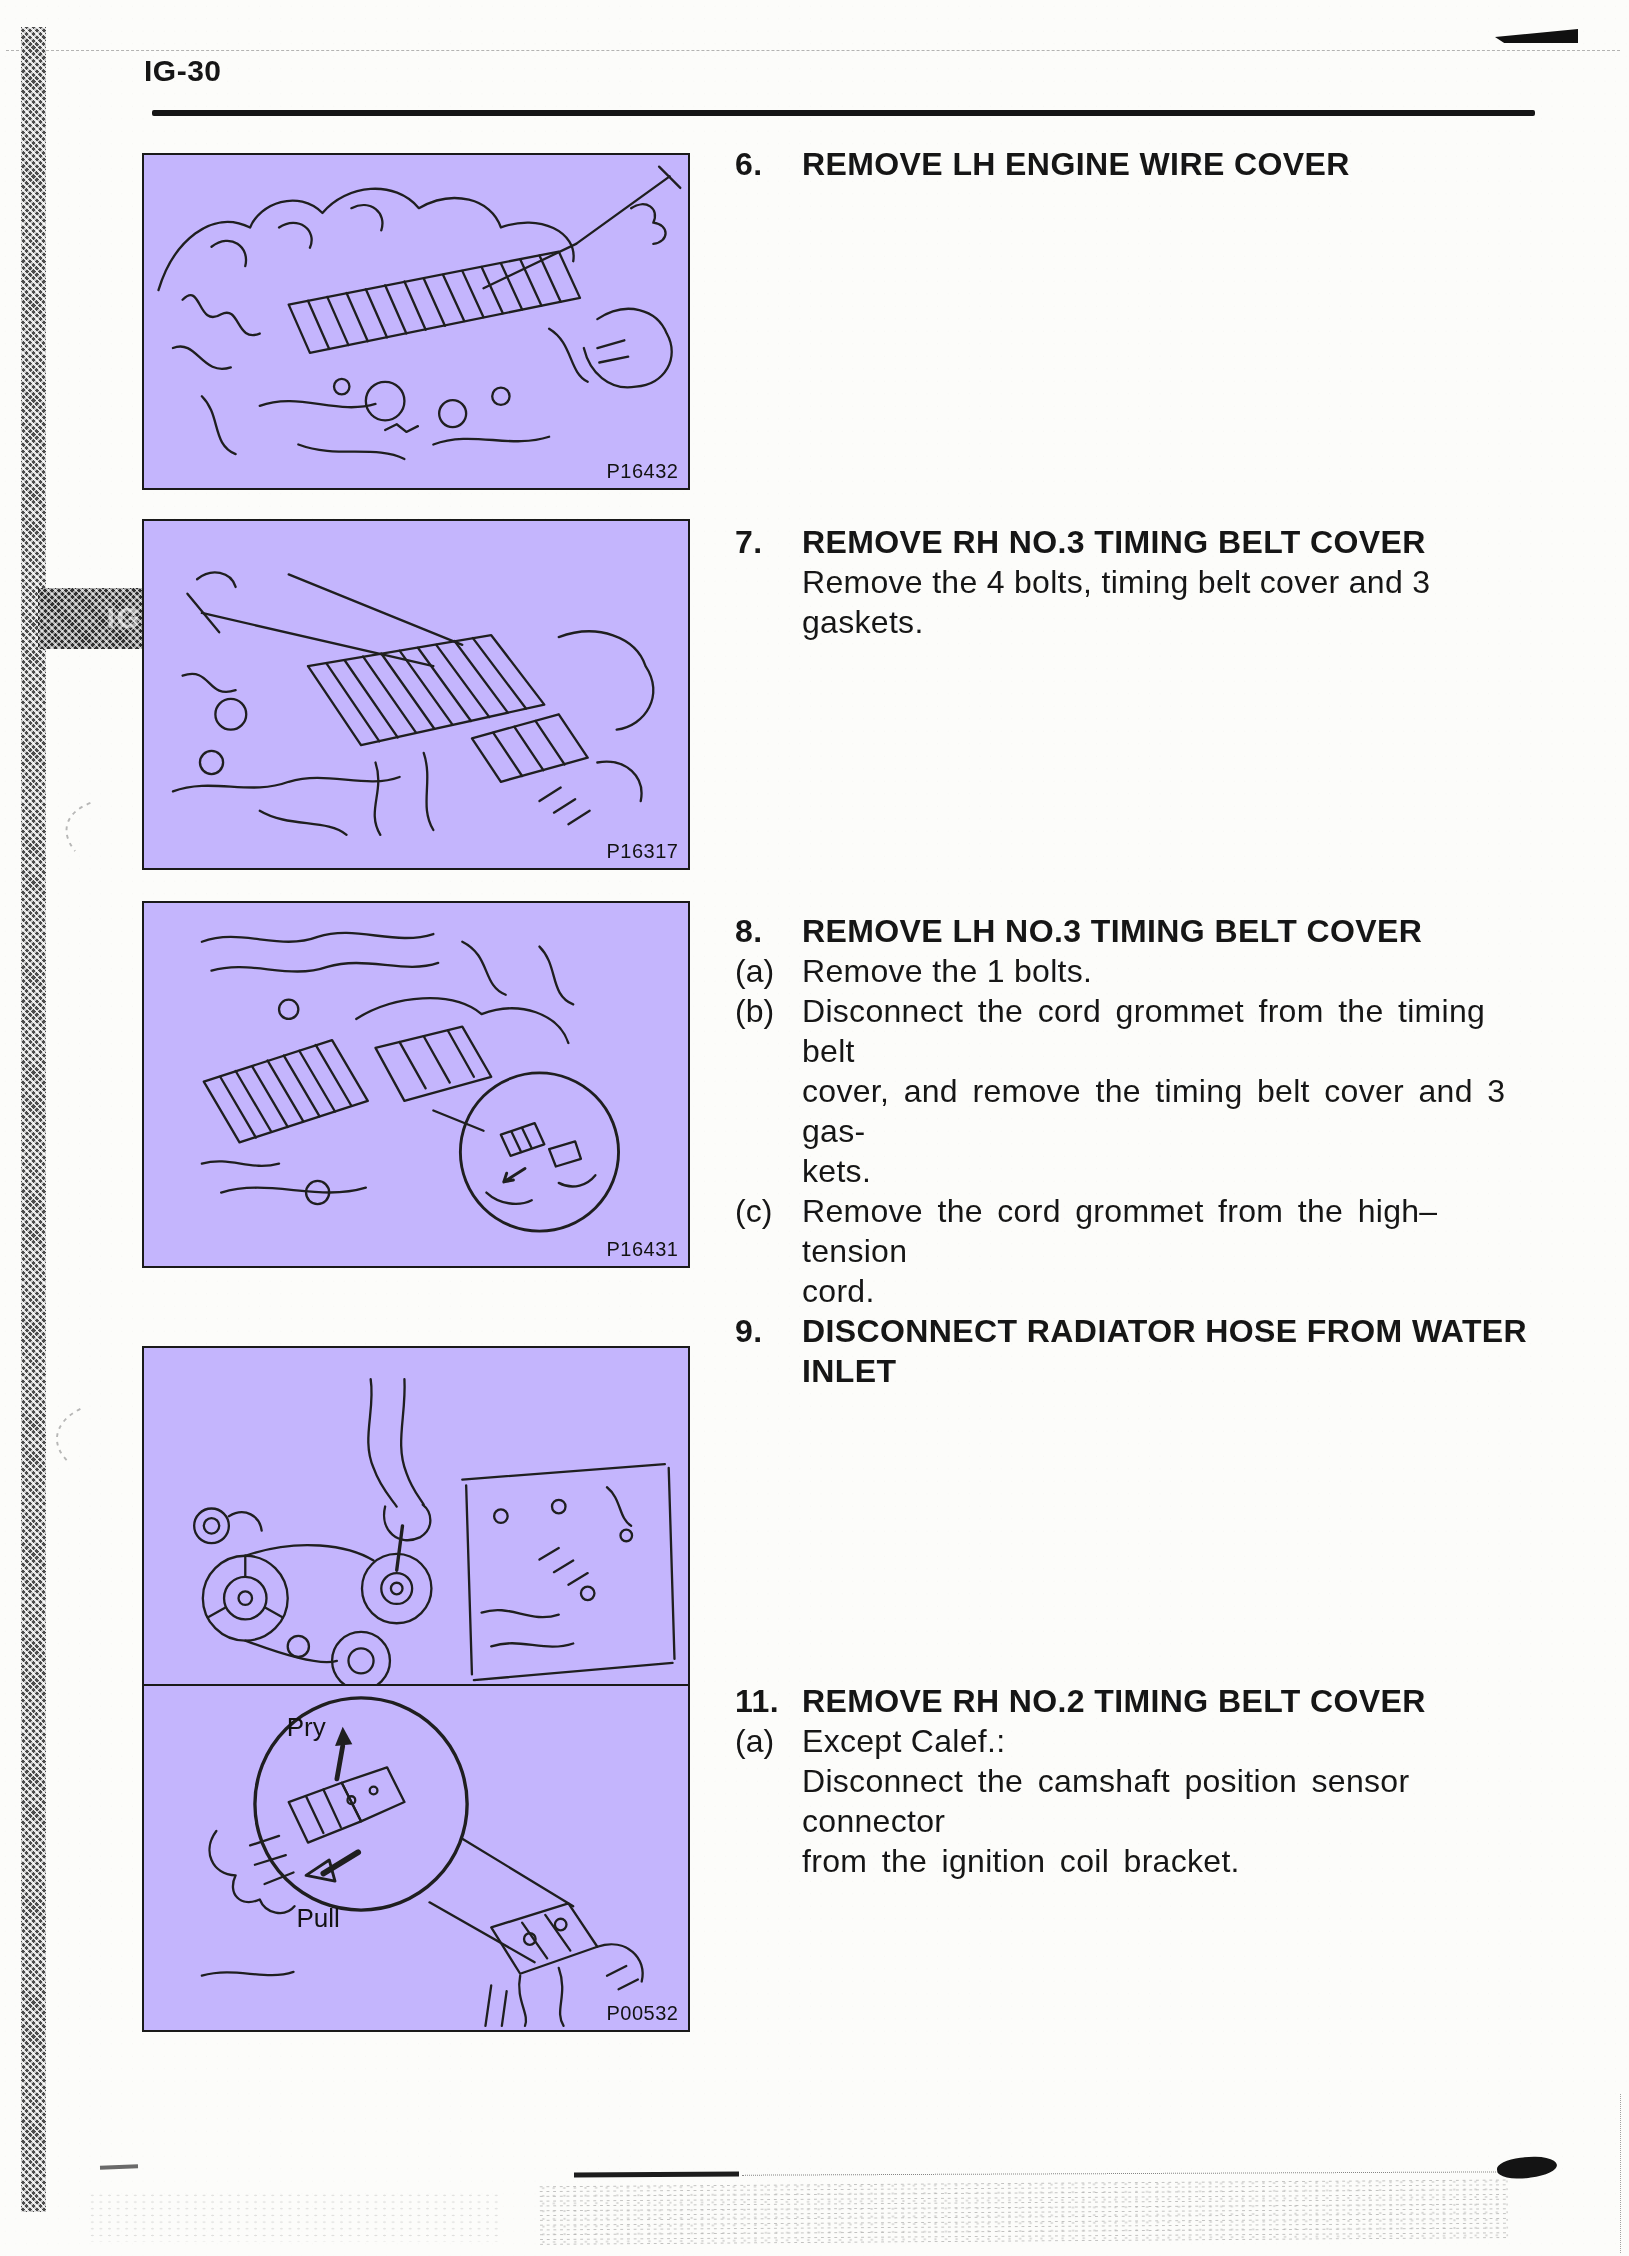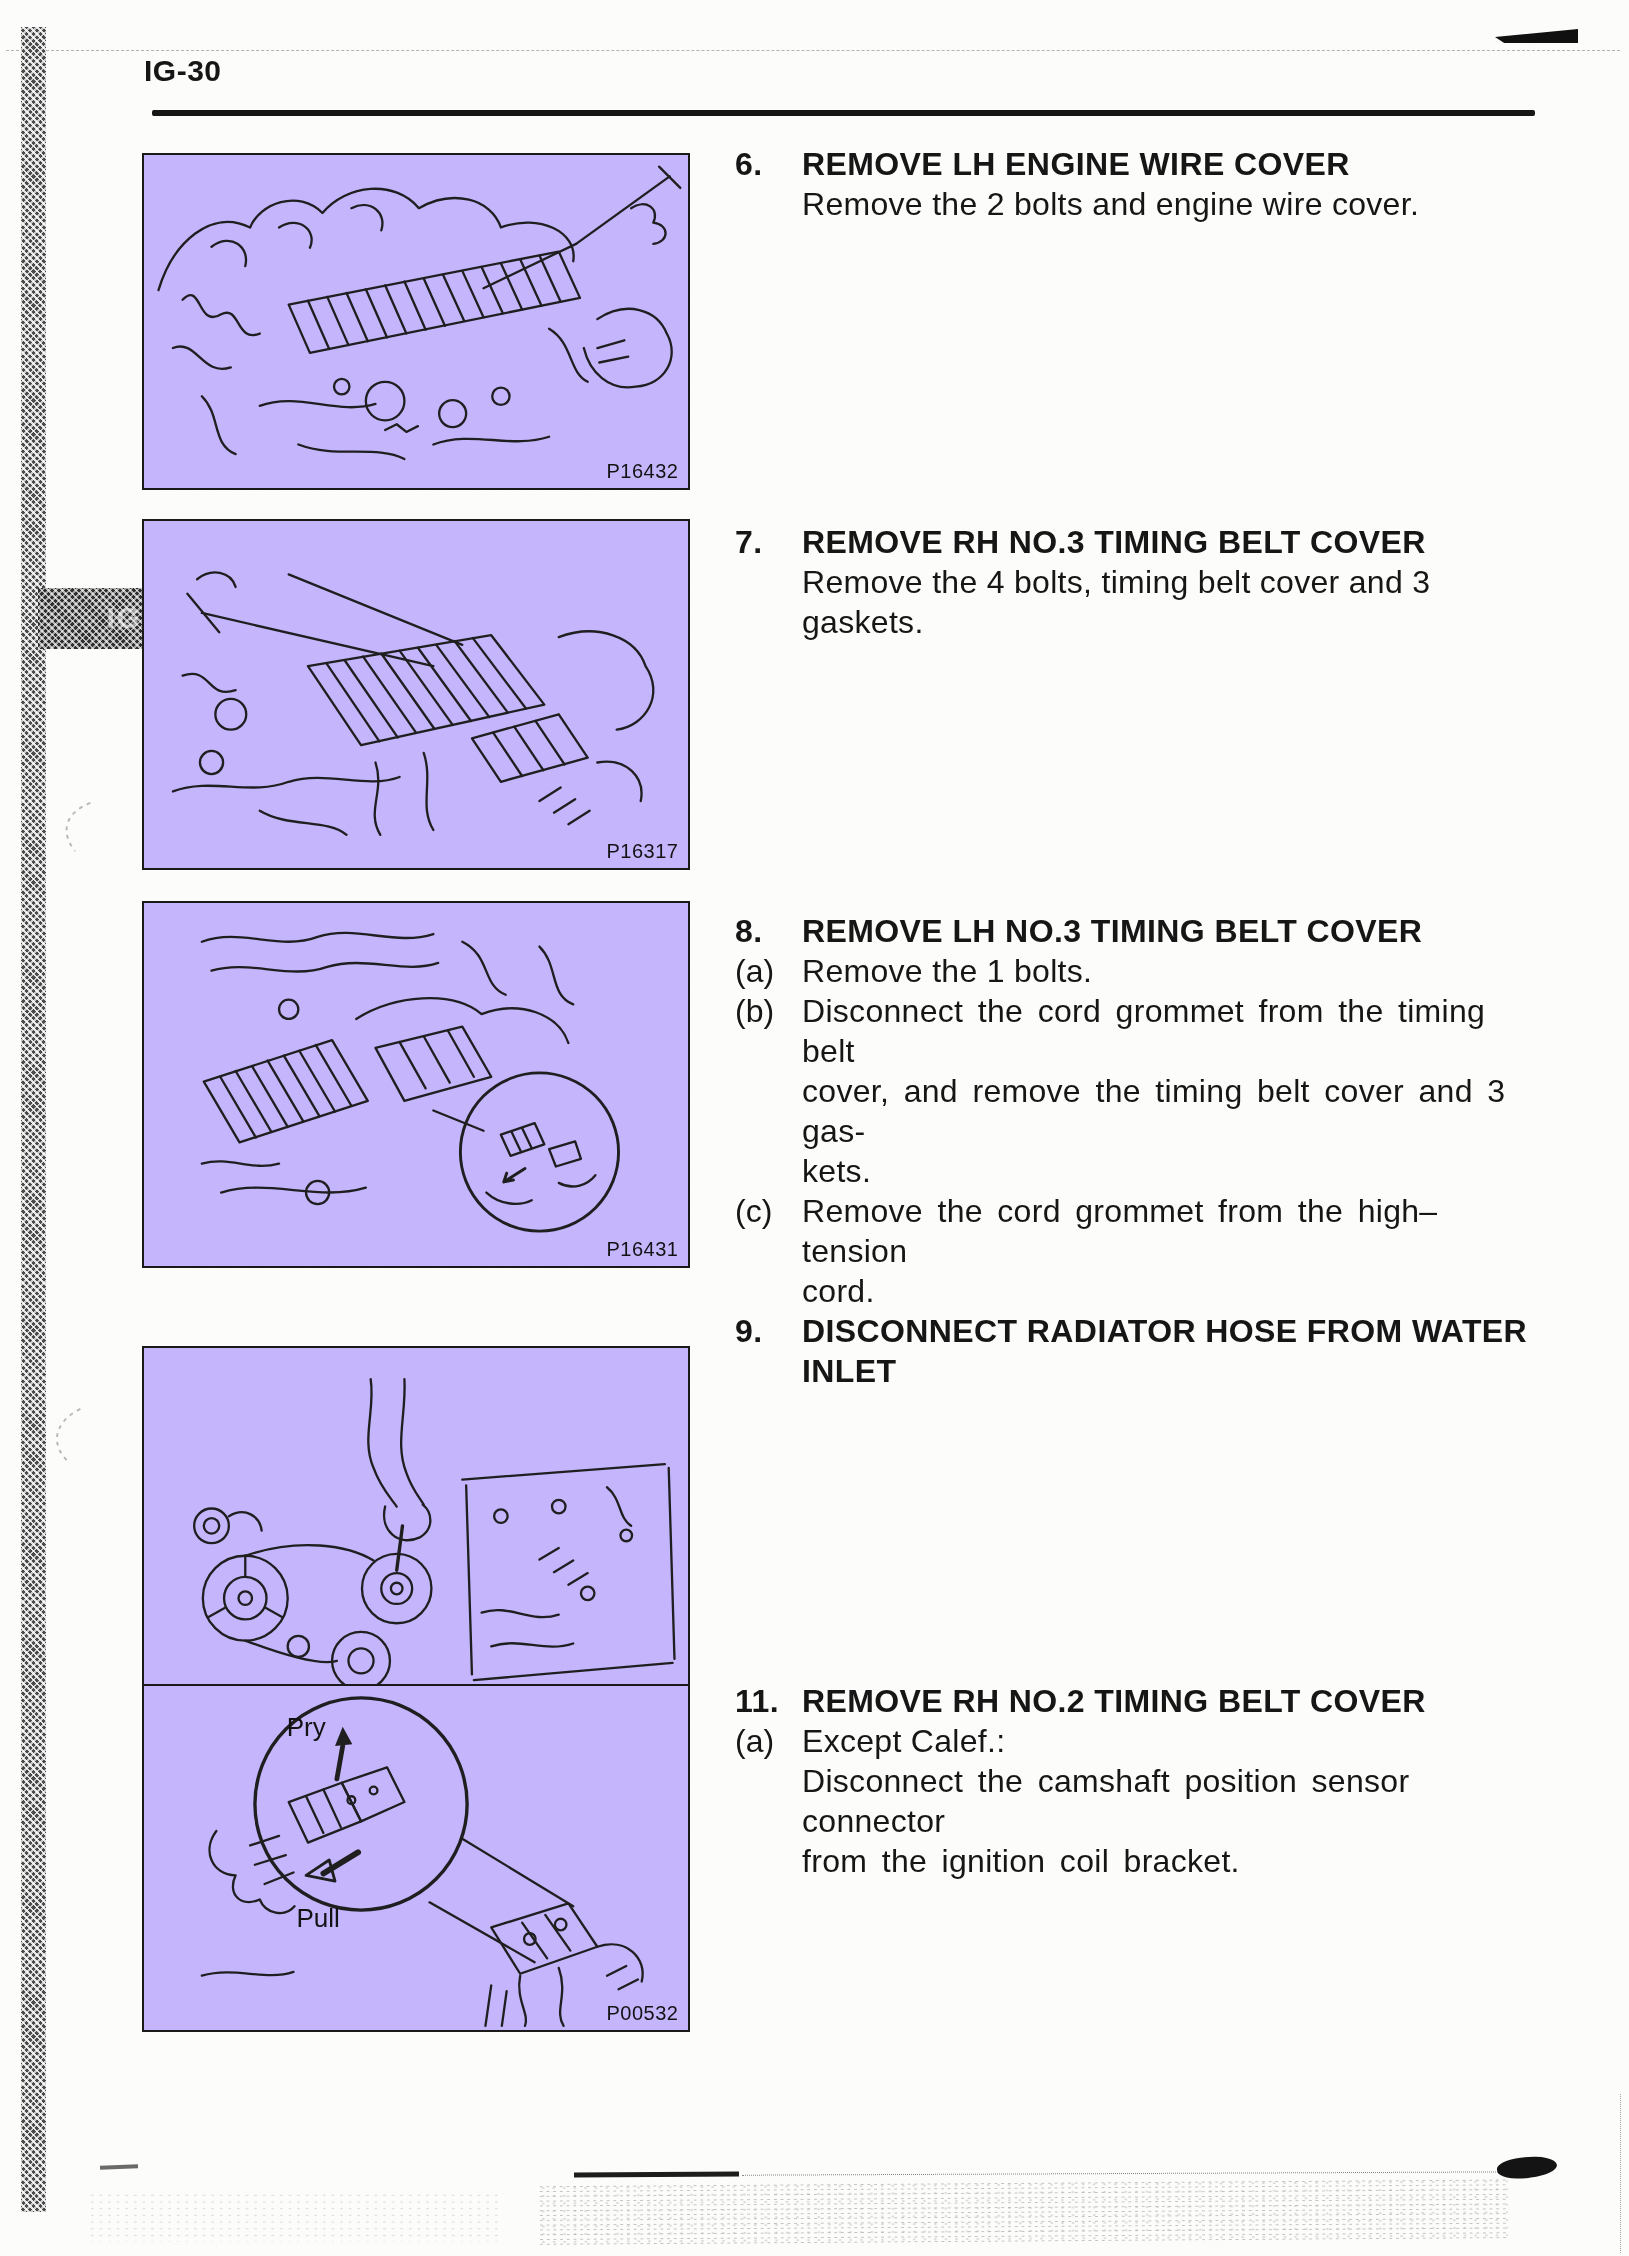--- a/index.html
+++ b/index.html
@@ -250,24 +250,20 @@
       <path d="M60,300 C95,290 125,306 155,296"></path>
     </svg>
     <span class="figcode">P00532</span>
   </div>
 
   <div class="stepgroup" style="top:144px">
       <div class="srow head">
         <span class="slbl">6.</span>
         <span class="stxt">REMOVE LH ENGINE WIRE COVER</span>
       </div>
-      <div class="srow ">
-        <span class="slbl"></span>
-        <span class="stxt">Remove the 2 bolts and engine wire cover.</span>
-      </div>
     </div>
   <div class="stepgroup" style="top:522px">
       <div class="srow head">
         <span class="slbl">7.</span>
         <span class="stxt">REMOVE RH NO.3 TIMING BELT COVER</span>
       </div>
       <div class="srow ">
         <span class="slbl"></span>
         <span class="stxt">Remove the 4 bolts, timing belt cover and 3 gaskets.</span>
       </div>

